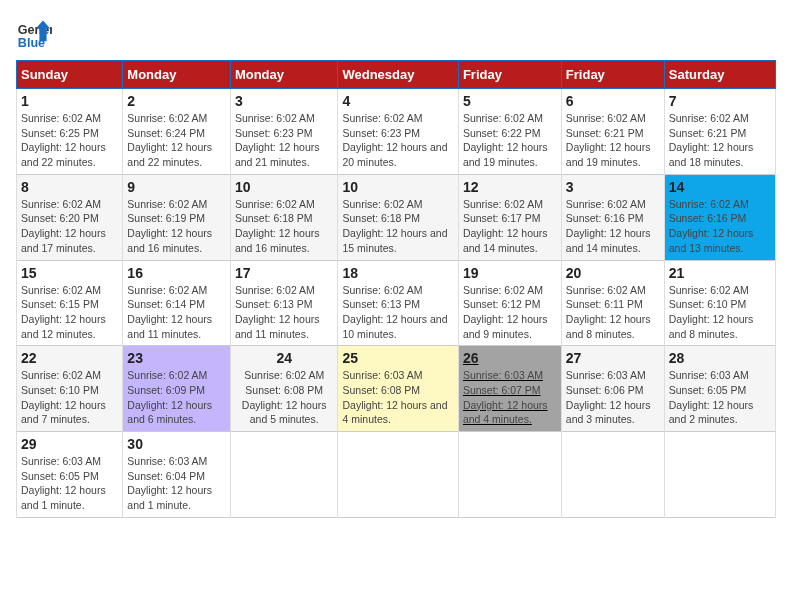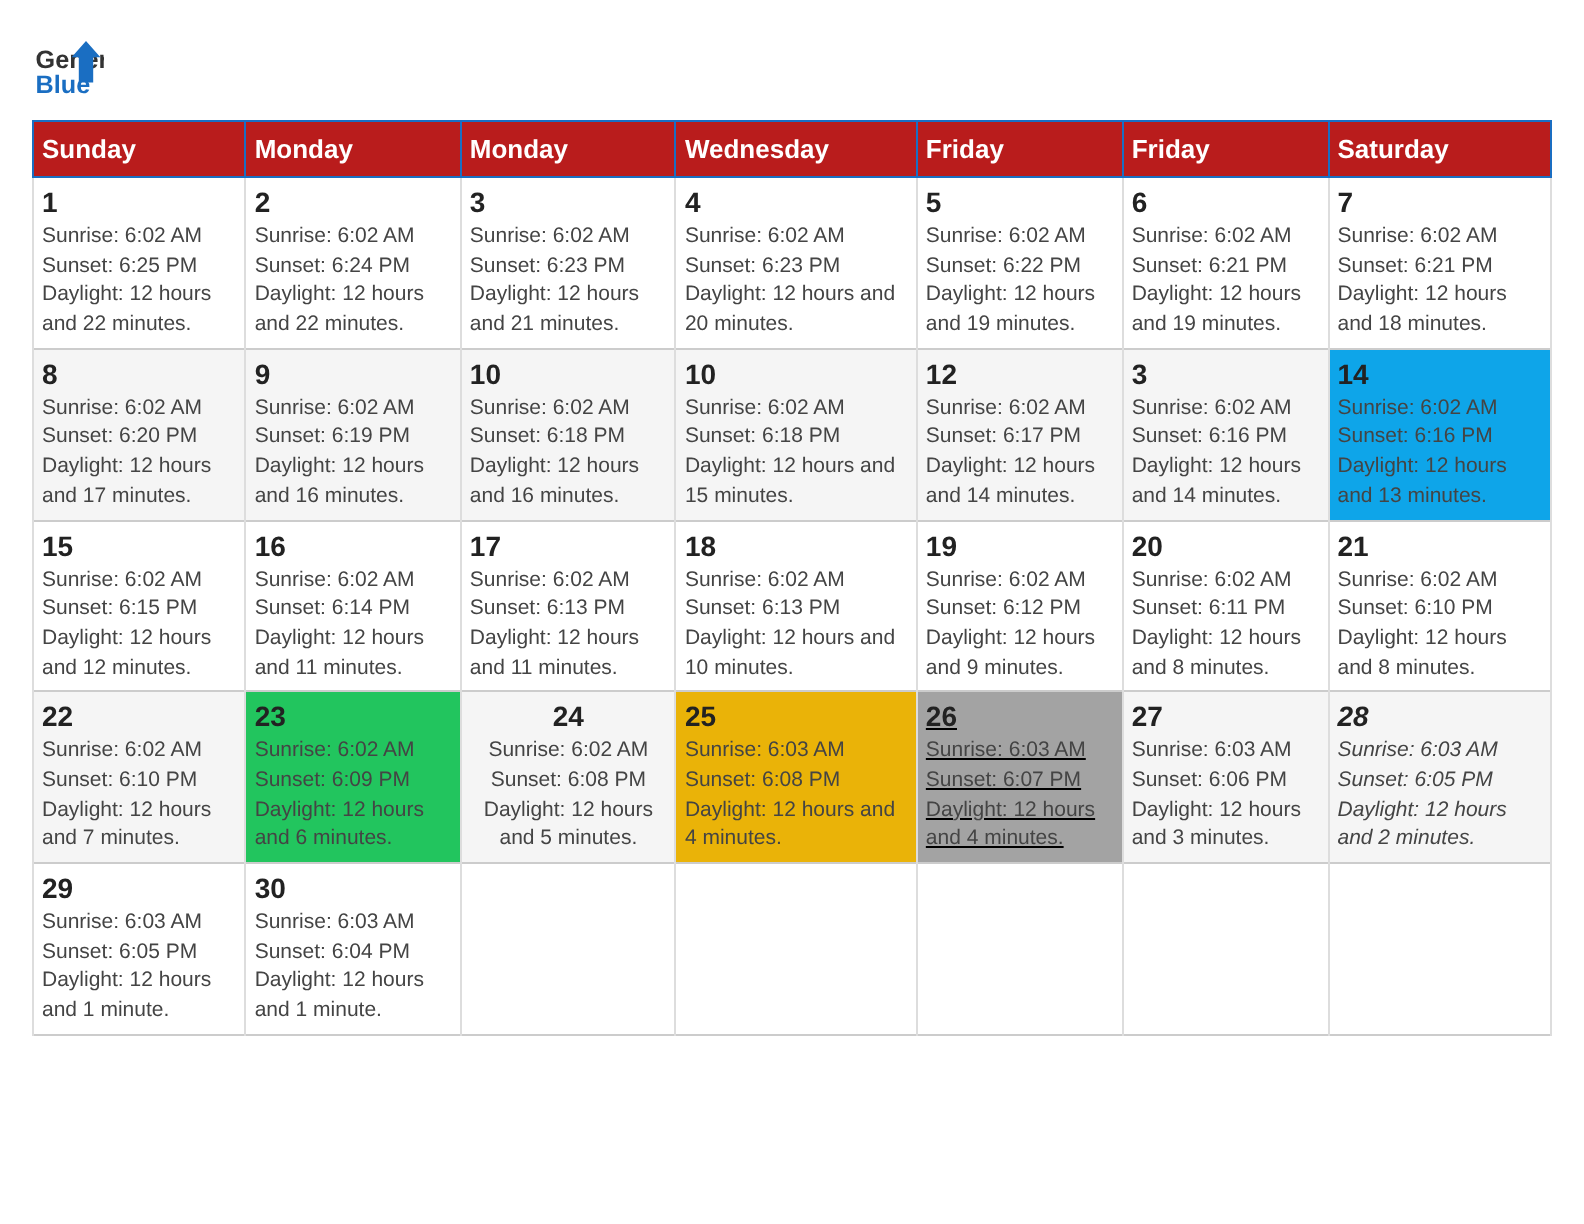--- a/index.html
+++ b/index.html
@@ -163,31 +163,31 @@
         <td><span class="day-num">19</span>
 <span class="day-info">Sunrise: 6:02 AM<br>Sunset: 6:12 PM<br>Daylight: 12 hours and 9 minutes.</span></td>
         <td><span class="day-num">20</span>
 <span class="day-info">Sunrise: 6:02 AM<br>Sunset: 6:11 PM<br>Daylight: 12 hours and 8 minutes.</span></td>
         <td><span class="day-num">21</span>
 <span class="day-info">Sunrise: 6:02 AM<br>Sunset: 6:10 PM<br>Daylight: 12 hours and 8 minutes.</span></td>
       </tr>
       <tr>
         <td style="background: rgb(245, 245, 245); margin-top: 43px;"><span class="day-num">22</span>
 <span class="day-info">Sunrise: 6:02 AM<br>Sunset: 6:10 PM<br>Daylight: 12 hours and 7 minutes.</span></td>
-        <td style="background: #22c55e;"><span class="day-num">23</span>
+        <td style="background: #c4b5fd;"><span class="day-num">23</span>
 <span class="day-info">Sunrise: 6:02 AM<br>Sunset: 6:09 PM<br>Daylight: 12 hours and 6 minutes.</span></td>
         <td style="background: rgb(245, 245, 245); text-align: center;"><span class="day-num">24</span>
 <span class="day-info">Sunrise: 6:02 AM<br>Sunset: 6:08 PM<br>Daylight: 12 hours and 5 minutes.</span></td>
-        <td style="background: #eab308;"><span class="day-num">25</span>
+        <td style="background: #fef9c3;"><span class="day-num">25</span>
 <span class="day-info">Sunrise: 6:03 AM<br>Sunset: 6:08 PM<br>Daylight: 12 hours and 4 minutes.</span></td>
         <td style="background: #a3a3a3; text-decoration: underline;"><span class="day-num">26</span>
 <span class="day-info">Sunrise: 6:03 AM<br>Sunset: 6:07 PM<br>Daylight: 12 hours and 4 minutes.</span></td>
         <td style="background: rgb(245, 245, 245);"><span class="day-num">27</span>
 <span class="day-info">Sunrise: 6:03 AM<br>Sunset: 6:06 PM<br>Daylight: 12 hours and 3 minutes.</span></td>
-        <td style="background: rgb(245, 245, 245); font-style: italic;"><span class="day-num">28</span>
+        <td style="background: rgb(245, 245, 245);"><span class="day-num">28</span>
 <span class="day-info">Sunrise: 6:03 AM<br>Sunset: 6:05 PM<br>Daylight: 12 hours and 2 minutes.</span></td>
       </tr>
       <tr>
         <td><span class="day-num">29</span>
 <span class="day-info">Sunrise: 6:03 AM<br>Sunset: 6:05 PM<br>Daylight: 12 hours and 1 minute.</span></td>
         <td><span class="day-num">30</span>
 <span class="day-info">Sunrise: 6:03 AM<br>Sunset: 6:04 PM<br>Daylight: 12 hours and 1 minute.</span></td>
         <td class="empty-cell"></td>
         <td class="empty-cell"></td>
         <td class="empty-cell"></td>

